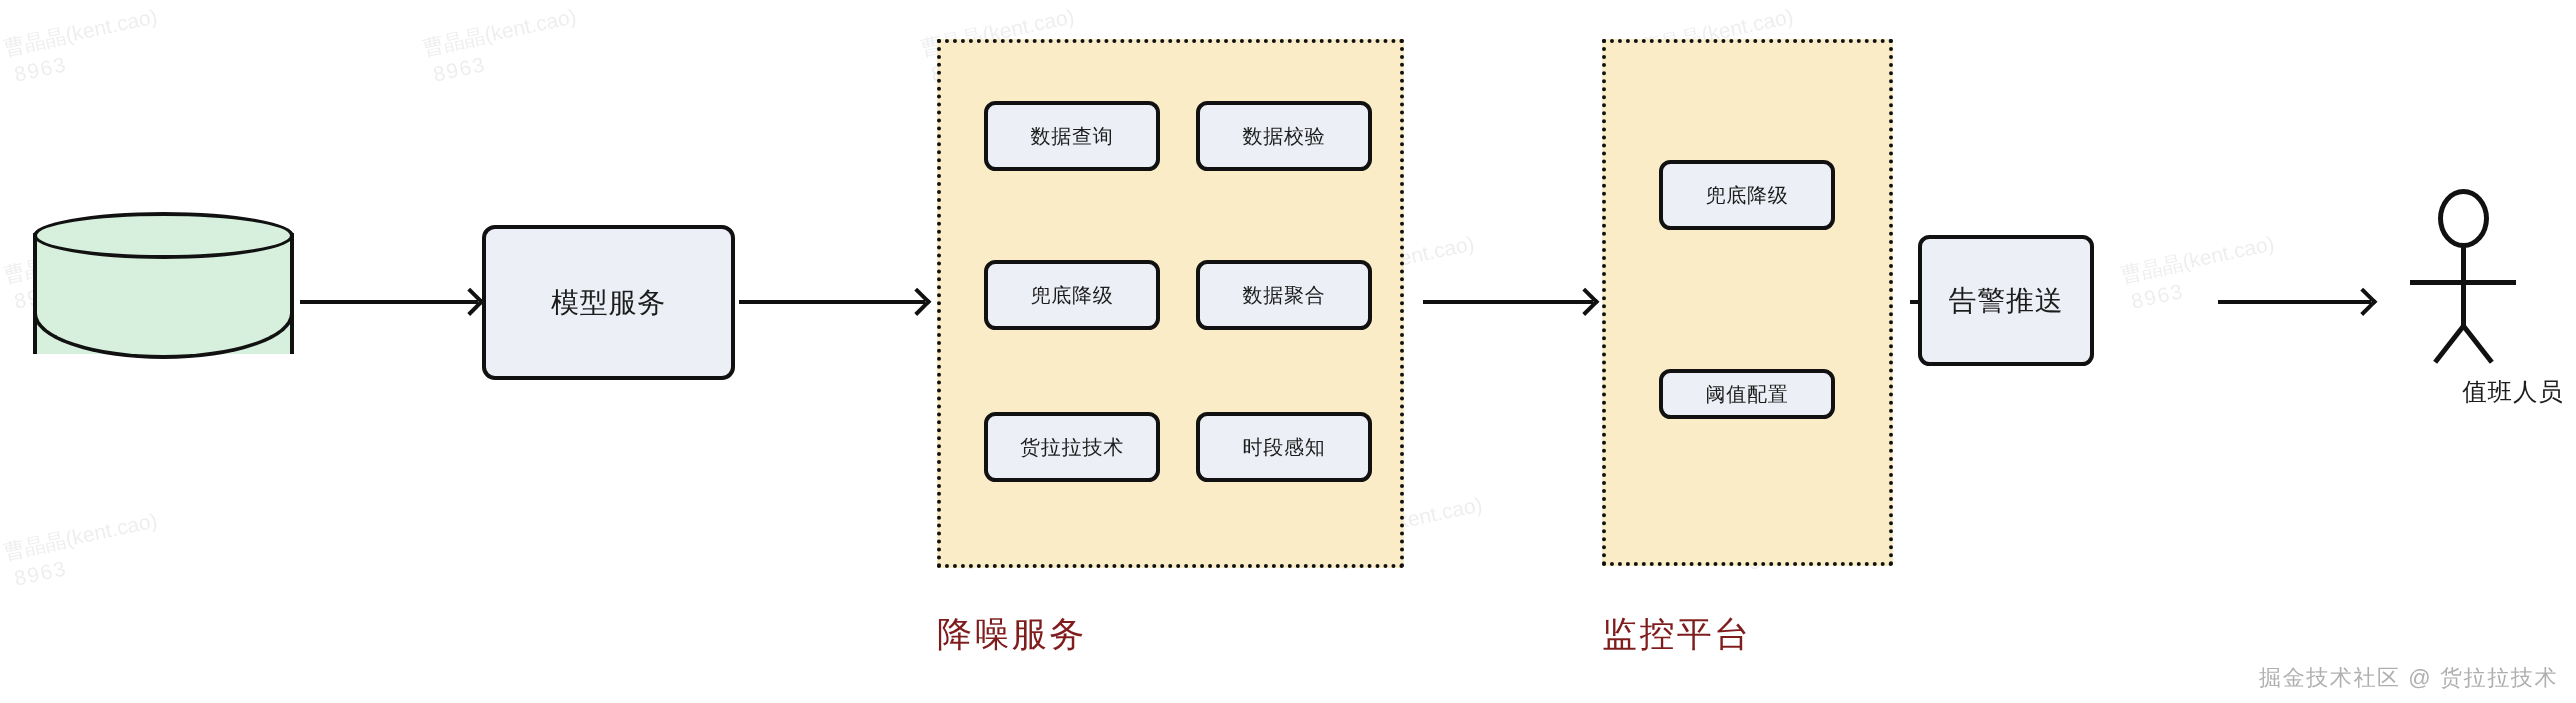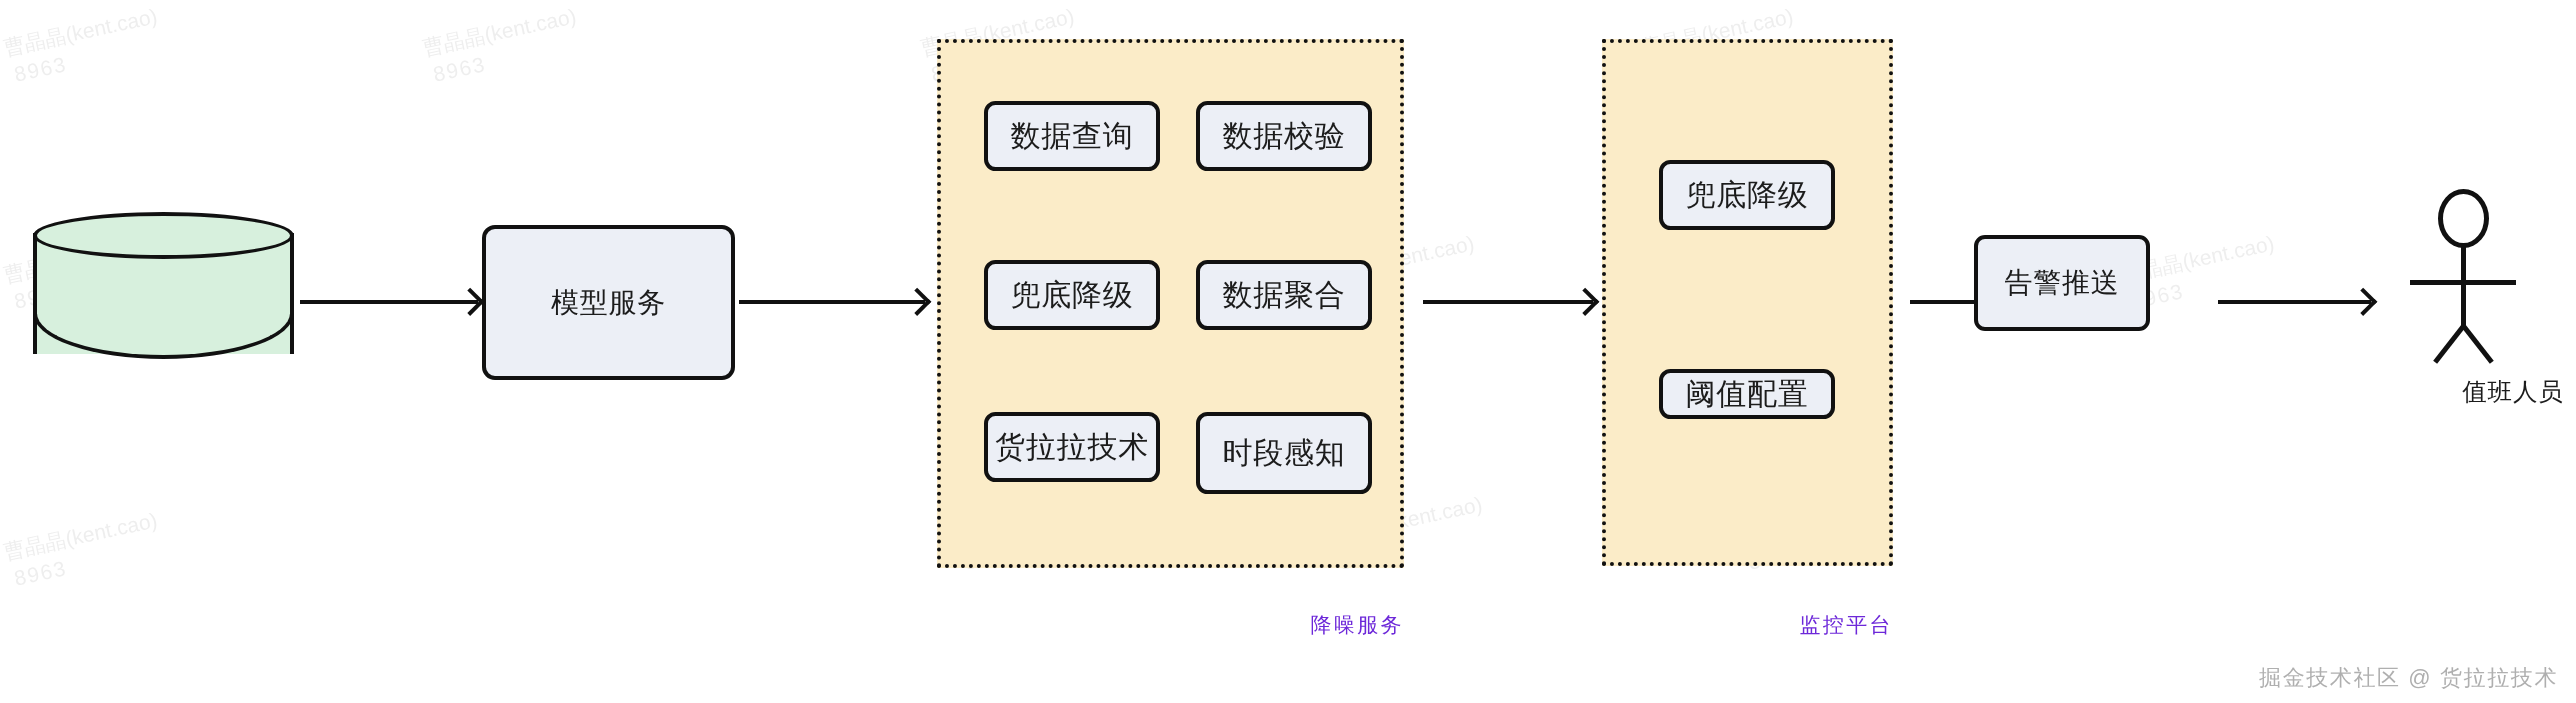--- a/index.html
+++ b/index.html
@@ -70,41 +70,41 @@
   
   .box {
     position: absolute;
     box-sizing: border-box;
     background: #eceff6;
     border: 4.1px solid #111;
     border-radius: 11.4px;
     display: flex;
     align-items: center;
     justify-content: center;
-    font-size: 30px;
+    font-size: 20px;
     color: #1c1c1c;
     letter-spacing: 0.8px;
     white-space: nowrap;
   }
   .box.big {
     font-size: 28px;
   }
 
   
   .group {
     position: absolute;
     box-sizing: border-box;
     background: #fbecc8;
     border: 4.1px dotted #111;
   }
   .group-caption {
     position: absolute;
-    text-align: right;
-    font-size: 21px;
-    color: #6d28d9;
+    text-align: left;
+    font-size: 35px;
+    color: #7f1d1d;
     letter-spacing: 2.4px;
     white-space: nowrap;
   }
 
   
   .arrow {
     position: absolute;
     height: 4.1px;
     background: #111;
   }
@@ -259,34 +259,34 @@
 
 <div class="arrow" style="left:739px; top:300px; width:186px;"></div>
 
 <div class="group" style="left:937px; top:39px; width:467px; height:529px;">
 </div>
 <div class="box" style="left:984px; top:101px; width:176px; height:70px;">数据查询</div>
 <div class="box" style="left:1196px; top:101px; width:176px; height:70px;">数据校验</div>
 <div class="box" style="left:984px; top:260px; width:176px; height:70px;">兜底降级</div>
 <div class="box" style="left:1196px; top:260px; width:176px; height:70px;text-align:center;">数据聚合</div>
 <div class="box" style="left:984px; top:412px; width:176px; height:70px;">货拉拉技术</div>
-<div class="box" style="left:1196px; top:412px; width:176px; height:82px;">时段感知</div>
+<div class="box" style="left:1196px; top:412px; width:176px; height:70px;">时段感知</div>
 <div class="group-caption" style="left:937px; top:611px; width:467px;">降噪服务</div>
 
 <div class="arrow" style="left:1423px; top:300px; width:170px;"></div>
 
 <div class="group" style="left:1602px; top:39px; width:291px; height:527px;">
 </div>
 <div class="box" style="left:1659px; top:160px; width:176px; height:70px;">兜底降级</div>
 <div class="box" style="left:1659px; top:369px; width:176px; height:50px;">阈值配置</div>
 <div class="group-caption" style="left:1602px; top:611px; width:291px;">监控平台</div>
 
 <div class="arrow" style="left:1910px; top:300px; width:124px;"></div>
 
-<div class="box big" style="left:1974px; top:235px; width:176px; height:96px;border-radius:11px;">告警推送</div>
+<div class="box big" style="left:1918px; top:235px; width:176px; height:131px;">告警推送</div>
 
 <div class="arrow" style="left:2218px; top:300px; width:153px;"></div>
 
 <div class="actor">
   <div class="actor-head"></div>
   <div class="actor-spine"></div>
   <div class="actor-arms"></div>
   <div class="actor-leg left"></div>
   <div class="actor-leg right"></div>
   <div class="actor-label">值班人员</div>

